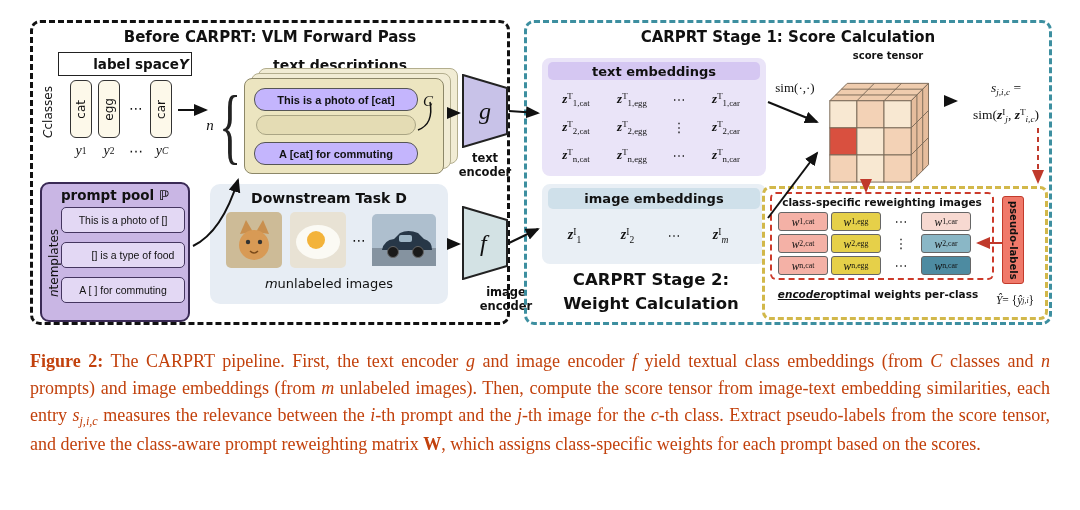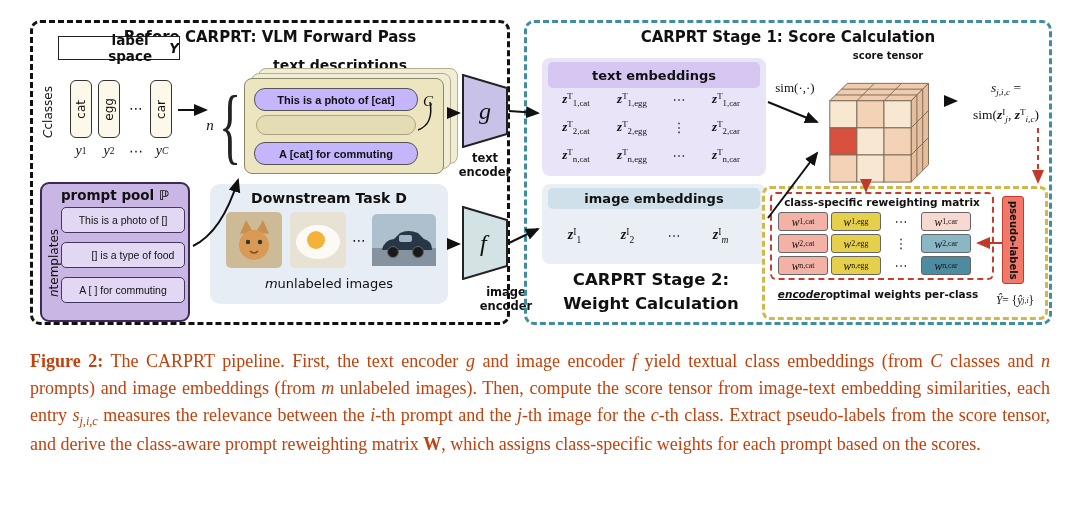--- a/index.html
+++ b/index.html
@@ -66,21 +66,21 @@
   svg.arrows { pointer-events:none; z-index:10; }
 </style>
 </head>
 <body>
 
 <div class="figure">
 
   <div class="abs panel vlm-panel" style="left:30px; top:20px; width:480px; height:305px;"></div>
   <div class="abs center panel-title" style="left:60px; top:26px; width:420px; height:22px;">Before CARPRT: VLM Forward Pass</div>
 
-  <div class="abs center ls-title" style="left:58px; top:36px; width:122px; height:24px;padding-left:32px;">label space <i>Y</i></div>
+  <div class="abs center ls-title" style="left:58px; top:52px; width:134px; height:24px;padding-left:32px;">label space <i>Y</i></div>
   <div class="abs center rot270" style="left:10px; top:104px; width:76px; height:16px;"><i>C</i> classes</div>
   <div class="abs center class-pill" style="left:70px; top:80px; width:22px; height:58px;">
       <span>cat</span>
     </div>
   <div class="abs center class-pill" style="left:98px; top:80px; width:22px; height:58px;">
       <span>egg</span>
     </div>
   <div class="abs center" style="left:122px; top:98px; width:28px; height:20px; font-size:14px;">⋯</div>
   <div class="abs center class-pill" style="left:150px; top:80px; width:22px; height:58px;">
       <span>car</span>
@@ -166,21 +166,21 @@
       <polygon points="1,1 45,14 45,60 1,73" fill="#d3e2e4" stroke="#222" stroke-width="2"></polygon>
       <text x="18" y="45" class="enc-symbol">f</text>
     </svg>
   </div>
   <div class="abs center enc-label" style="left:473px; top:284px; width:66px; height:30px;">image encoder</div>
 
   <div class="abs panel stage1-panel" style="left:524px; top:20px; width:528px; height:305px;"></div>
   <div class="abs center panel-title" style="left:578px; top:26px; width:420px; height:22px;">CARPRT Stage 1: Score Calculation</div>
 
   <div class="abs emb-box temb" style="left:542px; top:58px; width:224px; height:118px;"></div>
-  <div class="abs center emb-head temb-head" style="left:548px; top:62px; width:212px; height:26px;">text embeddings</div>
+  <div class="abs center emb-head temb-head" style="left:548px; top:62px; width:212px; height:18px;">text embeddings</div>
   <div class="abs mgrid" style="left:548px; top:86px; width:212px; height:86px; grid-template-columns:56px 56px 38px 56px; grid-auto-rows:28px;">
     <span class="mcell"><b><i>z</i></b><sup>T</sup><sub>1,cat</sub></span>
     <span class="mcell"><b><i>z</i></b><sup>T</sup><sub>1,egg</sub></span>
     <span class="mcell">⋯</span>
     <span class="mcell"><b><i>z</i></b><sup>T</sup><sub>1,car</sub></span>
     <span class="mcell"><b><i>z</i></b><sup>T</sup><sub>2,cat</sub></span>
     <span class="mcell"><b><i>z</i></b><sup>T</sup><sub>2,egg</sub></span>
     <span class="mcell">⋮</span>
     <span class="mcell"><b><i>z</i></b><sup>T</sup><sub>2,car</sub></span>
     <span class="mcell"><b><i>z</i></b><sup>T</sup><sub>n,cat</sub></span>
@@ -226,21 +226,21 @@
   <div class="abs serif" style="left:958px; top:78px; width:96px; height:44px; text-align:center; font-size:13.5px; line-height:20px;">
     <div><i>s</i><sub><i>j,i,c</i></sub> =</div>
     <div>sim(<b><i>z</i></b><sup>I</sup><sub><i>j</i></sub>, <b><i>z</i></b><sup>T</sup><sub><i>i,c</i></sub>)</div>
   </div>
 
   <div class="abs stage2-box" style="left:762px; top:186px; width:286px; height:134px;"></div>
   <div class="abs center bold" style="left:542px; top:268px; width:218px; height:22px; font-size:16.5px;">CARPRT Stage 2:</div>
   <div class="abs center bold" style="left:542px; top:292px; width:218px; height:22px; font-size:16.5px;">Weight Calculation</div>
 
   <div class="abs rwm-box" style="left:770px; top:192px; width:224px; height:88px;"></div>
-  <div class="abs center note" style="left:772px; top:195px; width:220px; height:14px;">class-specific reweighting matrix</div>
+  <div class="abs center note" style="left:772px; top:195px; width:220px; height:14px;">class-specific reweighting images</div>
   <div class="abs" style="left:778px; top:212px; width:196px; height:64px; display:grid; grid-template-columns:50px 50px 34px 50px; grid-template-rows:19px 19px 19px; gap:3px;">
     <span class="wc col-cat">
         <i>w</i>
         <sub>1,cat</sub>
       </span>
     <span class="wc col-egg">
         <i>w</i>
         <sub>1,egg</sub>
       </span>
     <span class="wc dots-cell">⋯</span>

